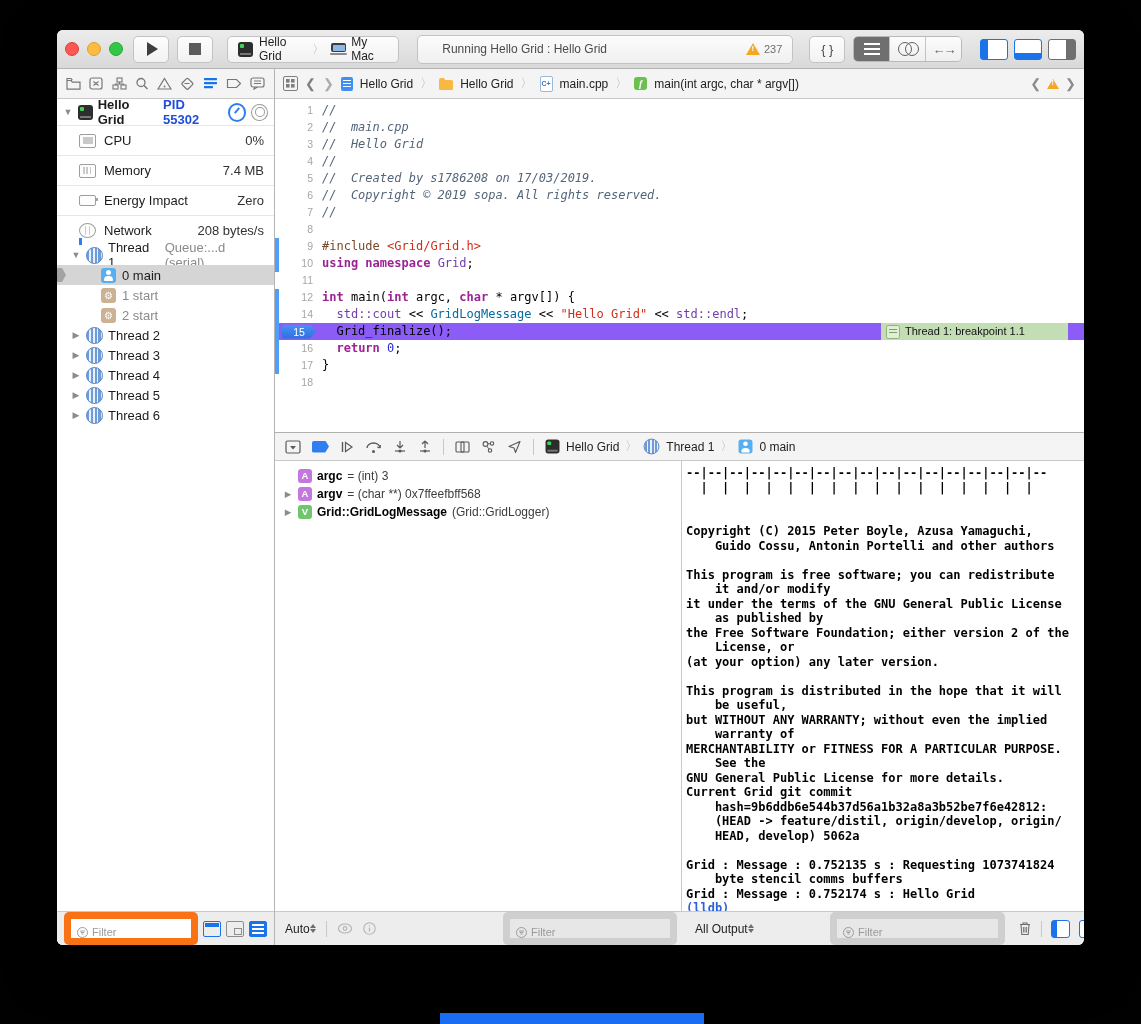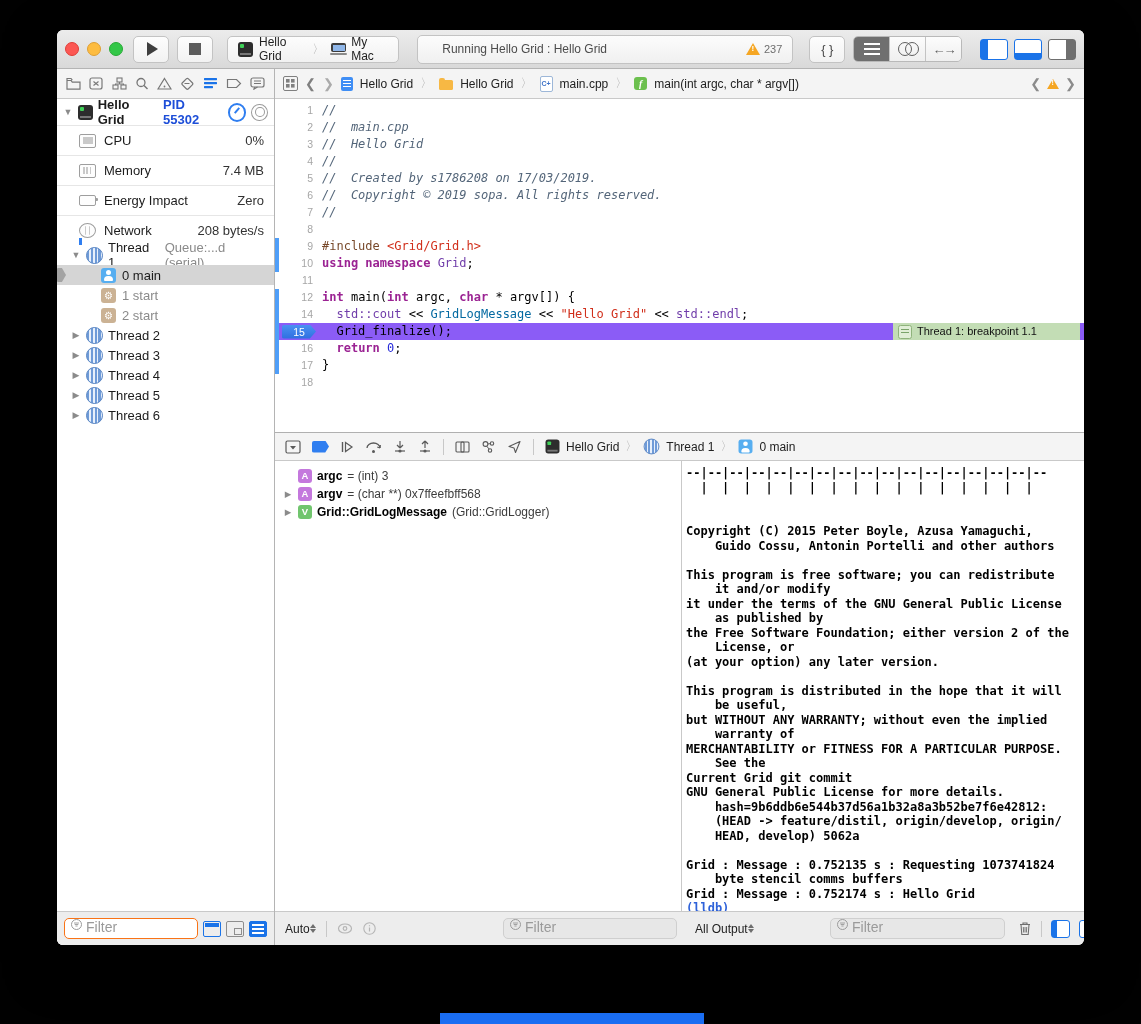--- a/index.html
+++ b/index.html
@@ -89,21 +89,21 @@
   .thread-icon{width:15px;height:15px;border-radius:50%;background:#6f9bd8;border:1px solid #5d88c4;overflow:hidden;position:relative;flex:0 0 15px;}
   .thread-icon::after{content:"";position:absolute;inset:0;background:repeating-linear-gradient(90deg,transparent 0 2.4px,#e8f0fb 2.4px 3.8px);}
   .person-icon{width:15px;height:15px;border-radius:3px;background:#57aef0;position:relative;flex:0 0 15px;}
   .person-icon::before{content:"";position:absolute;top:2px;left:5px;width:5px;height:5px;background:#fff;border-radius:50%;}
   .person-icon::after{content:"";position:absolute;bottom:1.5px;left:3px;width:9px;height:5px;background:#fff;border-radius:4px 4px 1px 1px;}
   .gear-icon{width:15px;height:15px;border-radius:3px;background:#cbb294;color:#fff;font-size:10px;line-height:15px;text-align:center;flex:0 0 15px;}
   .dim{color:#8a8a8a;}
   .queue-label{color:#8a8a8a;}
 
   .sidebar-bottom{height:33px;flex:0 0 33px;border-top:1px solid #c9c9c9;background:#ededed;display:flex;align-items:center;padding:0 7px;gap:5px;}
-  .filter-field{height:19px;background:#fff;border:1px solid #f97316;border-radius:5px;display:flex;align-items:flex-start;gap:4px;padding:0 6px;color:#9a9a9a;font-size:14px;flex:1;}
+  .filter-field{height:19px;background:#fff;border:7px solid #f97316;border-radius:5px;display:flex;align-items:flex-end;gap:4px;padding:0 6px;color:#9a9a9a;font-size:11px;flex:1;}
   .filter-field.gray{background:#e7e7e7;border-color:#cfcfcf;}
   .fsvg{flex:0 0 auto;}
   .mini-tog{width:16px;height:14px;border:1.4px solid #1a73e8;border-radius:2px;position:relative;}
   .mini-tog.t1::before{content:"";position:absolute;left:1px;right:1px;top:1px;height:4px;background:#1a73e8;}
   .mini-tog.t2{border-color:#8e8e8e;}
   .mini-tog.t2::before{content:"";position:absolute;right:1px;bottom:1px;width:6px;height:5px;border:1.3px solid #8e8e8e;}
   .mini-tog.t3{background:#1a73e8;}
   .mini-tog.t3::before{content:"";position:absolute;left:2px;right:2px;top:2px;bottom:2px;background:repeating-linear-gradient(#fff 0 2px,transparent 2px 4px);}
 
   
@@ -128,21 +128,21 @@
   
   .editor{height:330px;flex:0 0 330px;background:#fff;position:relative;overflow:hidden;
           font-family:"DejaVu Sans Mono",monospace;font-size:12px;padding-top:3px;}
   .cl{height:17px;line-height:17px;white-space:pre;position:relative;}
   .cl .gut{display:inline-block;width:38px;text-align:right;padding-right:9px;color:#a6a6a6;font-size:10.5px;font-family:"Liberation Sans",sans-serif;}
   .cl.hl{background:#8b5cf6;}
   .cl .mark{position:absolute;left:0;top:0;bottom:0;width:4px;background:#4f9ef8;}
   .bp-badge{position:absolute;left:7px;top:1.5px;width:34px;height:14px;background:linear-gradient(#4a90f2,#2f6fe0);
             clip-path:polygon(0 0,82% 0,100% 50%,82% 100%,0 100%);border-radius:2px;color:#fff;
             font-size:10.5px;line-height:14px;text-align:center;font-family:"Liberation Sans",sans-serif;}
-  .annot{position:absolute;right:4px;top:0;height:17px;width:187px;background:#c3ddb5;display:flex;align-items:center;gap:5px;padding-left:5px;box-sizing:border-box;
+  .annot{position:absolute;right:16px;top:0;height:17px;width:187px;background:#c3ddb5;display:flex;align-items:center;gap:5px;padding-left:5px;box-sizing:border-box;
          font-family:"Liberation Sans",sans-serif;font-size:11px;color:#111;}
   .annot .aicon{width:12px;height:12px;background:#e0eed6;border:1px solid #8fb37c;border-radius:2.5px;position:relative;}
   .annot .aicon::after{content:"";position:absolute;left:2px;right:2px;top:3.5px;height:5px;background:repeating-linear-gradient(#7aa46a 0 1px,transparent 1px 2.6px);}
   .tok-c{color:#536579;font-style:italic;}
   .tok-k{color:#9b2393;font-weight:bold;}
   .tok-p{color:#78492a;}
   .tok-s{color:#d12f1b;}
   .tok-n{color:#272ad8;}
   .tok-q{color:#703daa;}
   .tok-t{color:#0369a1;}
@@ -522,22 +522,22 @@
                 <div class="con-line">the Free Software Foundation; either version 2 of the</div>
                 <div class="con-line">    License, or</div>
                 <div class="con-line">(at your option) any later version.</div>
                 <div class="con-line"> </div>
                 <div class="con-line">This program is distributed in the hope that it will</div>
                 <div class="con-line">    be useful,</div>
                 <div class="con-line">but WITHOUT ANY WARRANTY; without even the implied</div>
                 <div class="con-line">    warranty of</div>
                 <div class="con-line">MERCHANTABILITY or FITNESS FOR A PARTICULAR PURPOSE.</div>
                 <div class="con-line">    See the</div>
+                <div class="con-line">GNU General Public License for more details.</div>
                 <div class="con-line">Current Grid git commit</div>
-                <div class="con-line">GNU General Public License for more details.</div>
                 <div class="con-line">    hash=9b6ddb6e544b37d56a1b32a8a3b52be7f6e42812:</div>
                 <div class="con-line">    (HEAD -&gt; feature/distil, origin/develop, origin/</div>
                 <div class="con-line">    HEAD, develop) 5062a</div>
                 <div class="con-line"> </div>
                 <div class="con-line">Grid : Message : 0.752135 s : Requesting 1073741824</div>
                 <div class="con-line">    byte stencil comms buffers</div>
                 <div class="con-line">Grid : Message : 0.752174 s : Hello Grid</div>
               </div>
             <div class="con-line prompt">(lldb) </div>
           </div>

